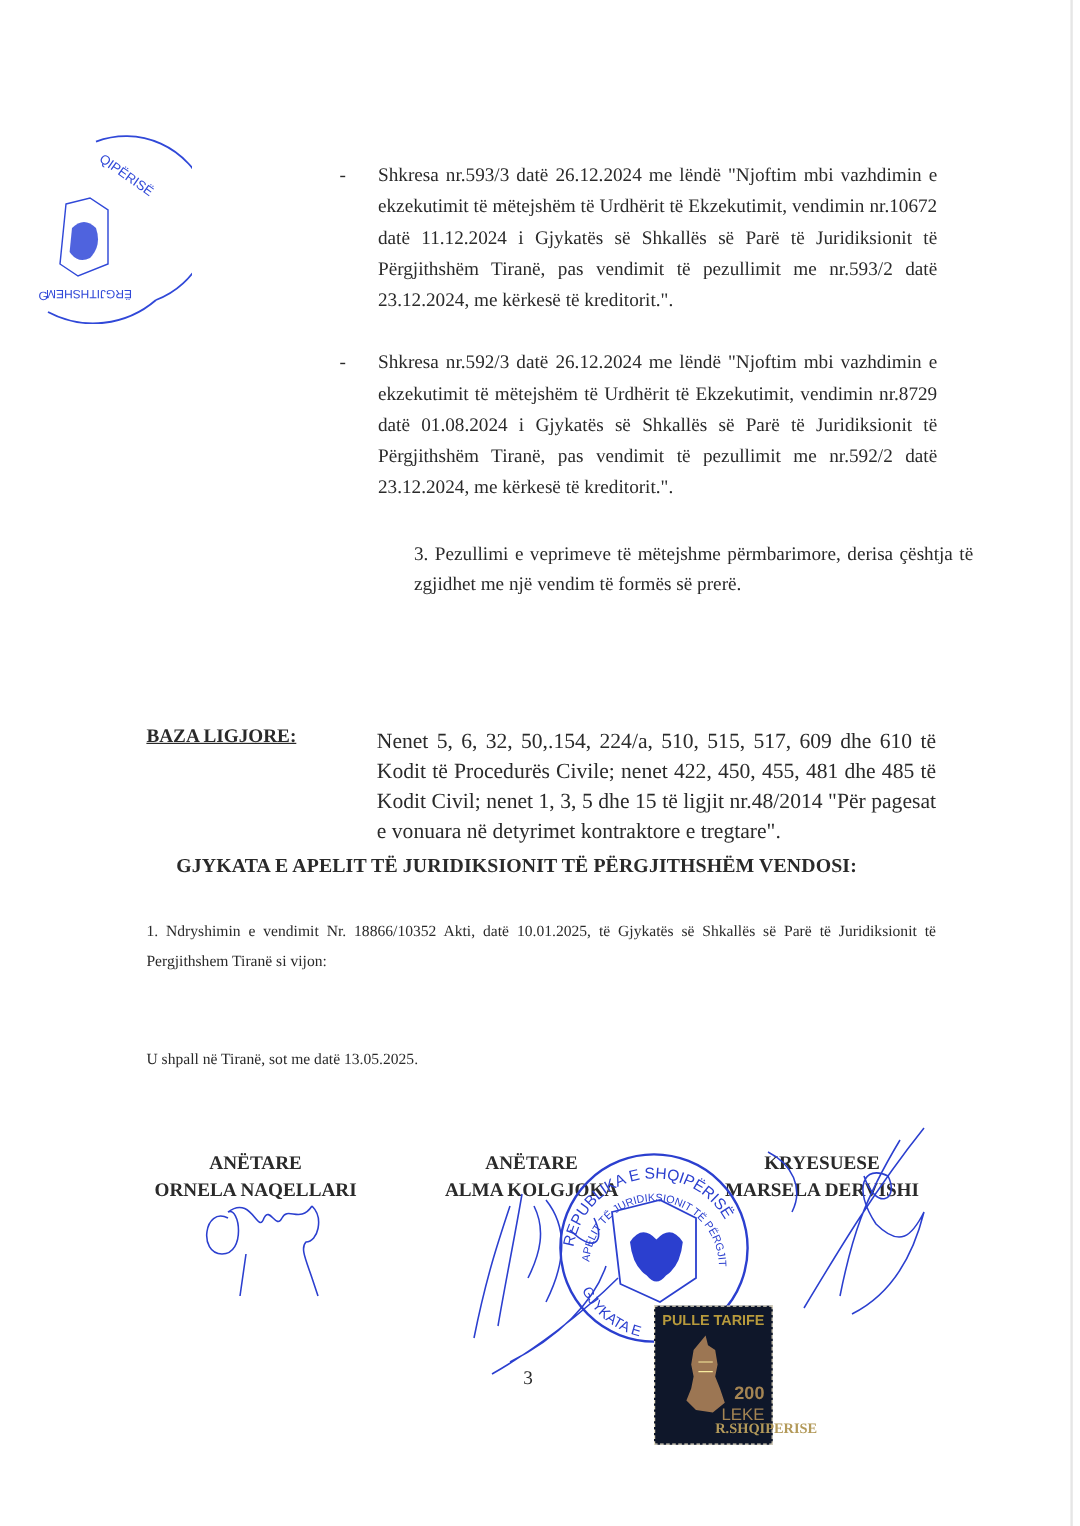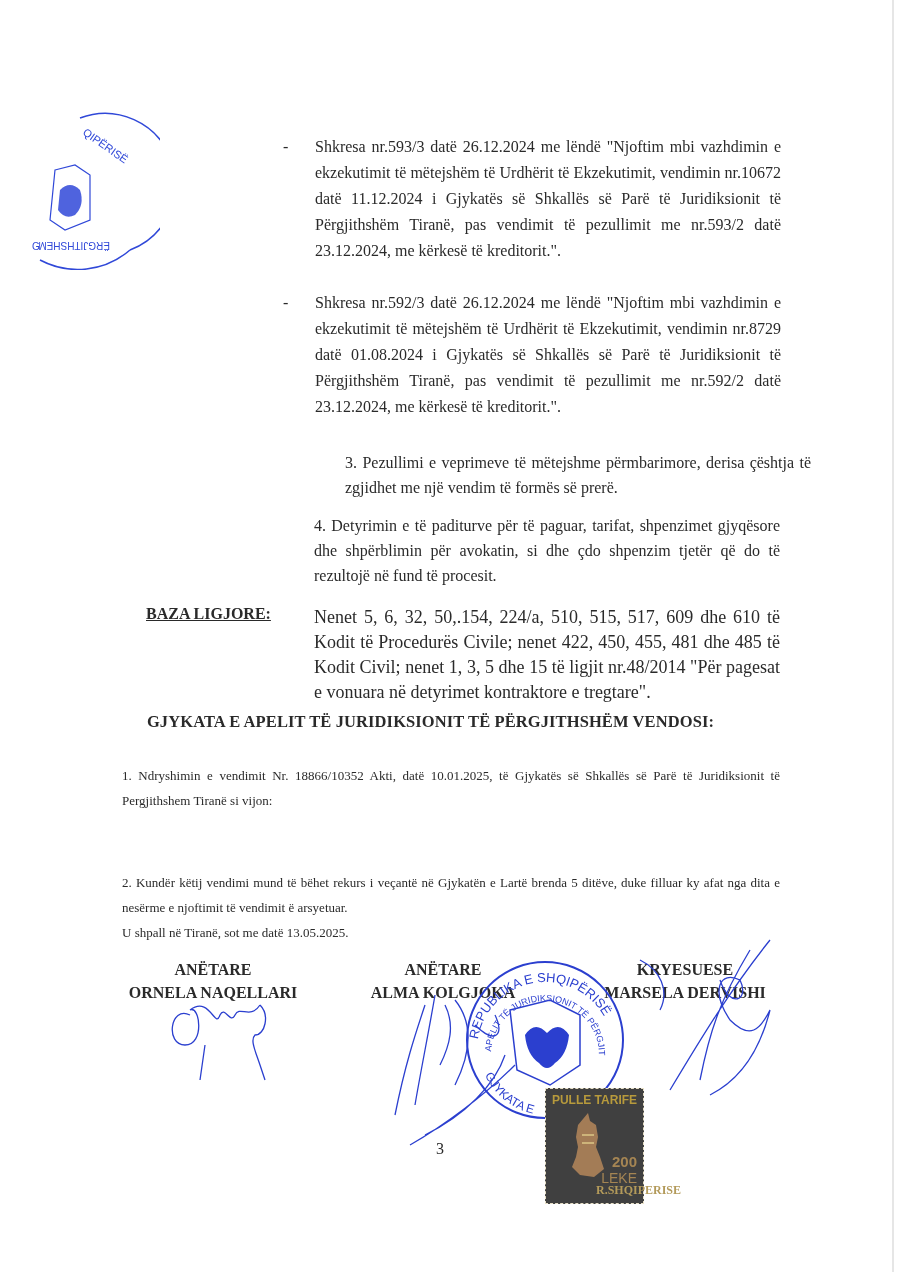--- a/index.html
+++ b/index.html
@@ -9,35 +9,35 @@
     }
     .page { position: absolute; inset: 0; }
     .right-edge { position: absolute; right: 6px; top: 0; width: 2px; height: 100%; background: #e6e6e6; }
 
     .bullet { position: absolute; left: 283px; font-size: 16px; line-height: 26px; }
     .bullet-dash { position: absolute; left: 0; top: 0; }
     .bullet-text { position: absolute; left: 32px; width: 466px; text-align: justify; text-align-last: left; }
 
     .para { position: absolute; left: 314px; width: 466px; font-size: 16px; line-height: 25px; text-align: justify; text-align-last: left; }
 
-    .baza-label { position: absolute; left: 122px; top: 605px; font-size: 16px; font-weight: bold; text-decoration: underline; margin-left: 24px; }
+    .baza-label { position: absolute; left: 122px; top: 605px; font-size: 16px; font-weight: bold; text-decoration: underline; }
     .baza-text { position: absolute; left: 314px; top: 605px; width: 466px; font-size: 18px; line-height: 25px; text-align: justify; text-align-last: left; }
 
     .heading { position: absolute; left: 0; width: 861px; top: 712px; text-align: center; font-size: 16.5px; font-weight: bold; letter-spacing: 0.1px; }
     .heading span { position: relative; left: 0px; }
 
     .body-para { position: absolute; left: 122px; width: 658px; font-size: 13px; line-height: 25px; text-align: justify; text-align-last: left; }
     .bold { font-weight: normal; }
 
     .sig { position: absolute; text-align: center; font-size: 16px; font-weight: bold; line-height: 23px; }
 
     .page-num { position: absolute; left: 436px; top: 1140px; font-size: 16px; }
 
     .stamp-svg { position: absolute; }
-    .tax-stamp { position: absolute; left: 545px; top: 1088px; width: 97px; height: 114px; background: #404040; border: 1px dashed #e8e0c8; }
+    .tax-stamp { position: absolute; left: 545px; top: 1088px; width: 97px; height: 114px; background: #0f172a; border: 1px dashed #e8e0c8; }
     .tax-stamp .title { position: absolute; top: 4px; left: 0; width: 100%; text-align: center; font-family: "Liberation Sans", sans-serif; font-weight: bold; font-size: 12px; color: #b79a3c; }
     .tax-stamp .value { position: absolute; right: 6px; top: 64px; font-family: "Liberation Sans", sans-serif; font-weight: bold; font-size: 15px; color: #a58553; }
     .tax-stamp .unit { position: absolute; right: 6px; top: 81px; font-family: "Liberation Sans", sans-serif; font-size: 14px; color: #a58553; }
     .tax-stamp .country { position: absolute; bottom: 5px; left: 0; width: 100%; text-align: center; font-family: "Liberation Serif", serif; font-size: 12px; color: #b39a5a; font-weight: bold; padding-left: 44px; }
     .tax-stamp .portrait { position: absolute; left: 22px; top: 22px; }
   </style>
 </head>
 <body>
 
 <div class="page">
@@ -56,30 +56,28 @@
   <div class="bullet" style="top:134px;">
     <span class="bullet-dash">-</span>
     <div class="bullet-text">Shkresa nr.593/3 datë 26.12.2024 me lëndë "Njoftim mbi vazhdimin e ekzekutimit të mëtejshëm të Urdhërit të Ekzekutimit, vendimin nr.10672 datë 11.12.2024 i Gjykatës së Shkallës së Parë të Juridiksionit të Përgjithshëm Tiranë, pas vendimit të pezullimit me nr.593/2 datë 23.12.2024, me kërkesë të kreditorit.".</div>
   </div>
   <div class="bullet" style="top:290px;">
     <span class="bullet-dash">-</span>
     <div class="bullet-text">Shkresa nr.592/3 datë 26.12.2024 me lëndë "Njoftim mbi vazhdimin e ekzekutimit të mëtejshëm të Urdhërit të Ekzekutimit, vendimin nr.8729 datë 01.08.2024 i Gjykatës së Shkallës së Parë të Juridiksionit të Përgjithshëm Tiranë, pas vendimit të pezullimit me nr.592/2 datë 23.12.2024, me kërkesë të kreditorit.".</div>
   </div>
 
   <div class="para" style="top:450px;margin-left:31px;">3. Pezullimi e veprimeve të mëtejshme përmbarimore, derisa çështja të zgjidhet me një vendim të formës së prerë.</div>
-  <div class="para" style="top:513px;">4. Detyrimin e të paditurve për të paguar, tarifat, shpenzimet gjyqësore dhe shpërblimin për avokatin, si dhe çdo shpenzim tjetër që do të rezultojë në fund të procesit.</div>
 
   <div class="baza-label">BAZA LIGJORE:</div>
   <div class="baza-text">Nenet 5, 6, 32, 50,.154, 224/a, 510, 515, 517, 609 dhe 610 të Kodit të Procedurës Civile; nenet 422, 450, 455, 481 dhe 485 të Kodit Civil; nenet 1, 3, 5 dhe 15 të ligjit nr.48/2014 "Për pagesat e vonuara në detyrimet kontraktore e tregtare".</div>
 
   <div class="heading"><span>GJYKATA E APELIT TË JURIDIKSIONIT TË PËRGJITHSHËM VENDOSI:</span></div>
 
   <div class="body-para" style="top:763px;">1. Ndryshimin e vendimit Nr. 18866/10352 Akti, datë 10.01.2025, të Gjykatës së Shkallës së Parë të Juridiksionit të Pergjithshem Tiranë si vijon:</div>
   <div class="body-para" style="top:870px;">
-    <div>2. Kundër këtij vendimi mund të bëhet rekurs i veçantë në Gjykatën e Lartë brenda 5 ditëve, duke filluar ky afat nga dita e nesërme e njoftimit të vendimit ë arsyetuar.</div>
     <div class="bold">U shpall në Tiranë, sot me datë 13.05.2025.</div>
   </div>
 
   <div class="sig" style="left:118px;top:958px;width:190px;">
     <div>ANËTARE</div>
     <div>ORNELA NAQELLARI</div>
   </div>
   <div class="sig" style="left:358px;top:958px;width:170px;">
     <div>ANËTARE</div>
     <div>ALMA KOLGJOKA</div>

